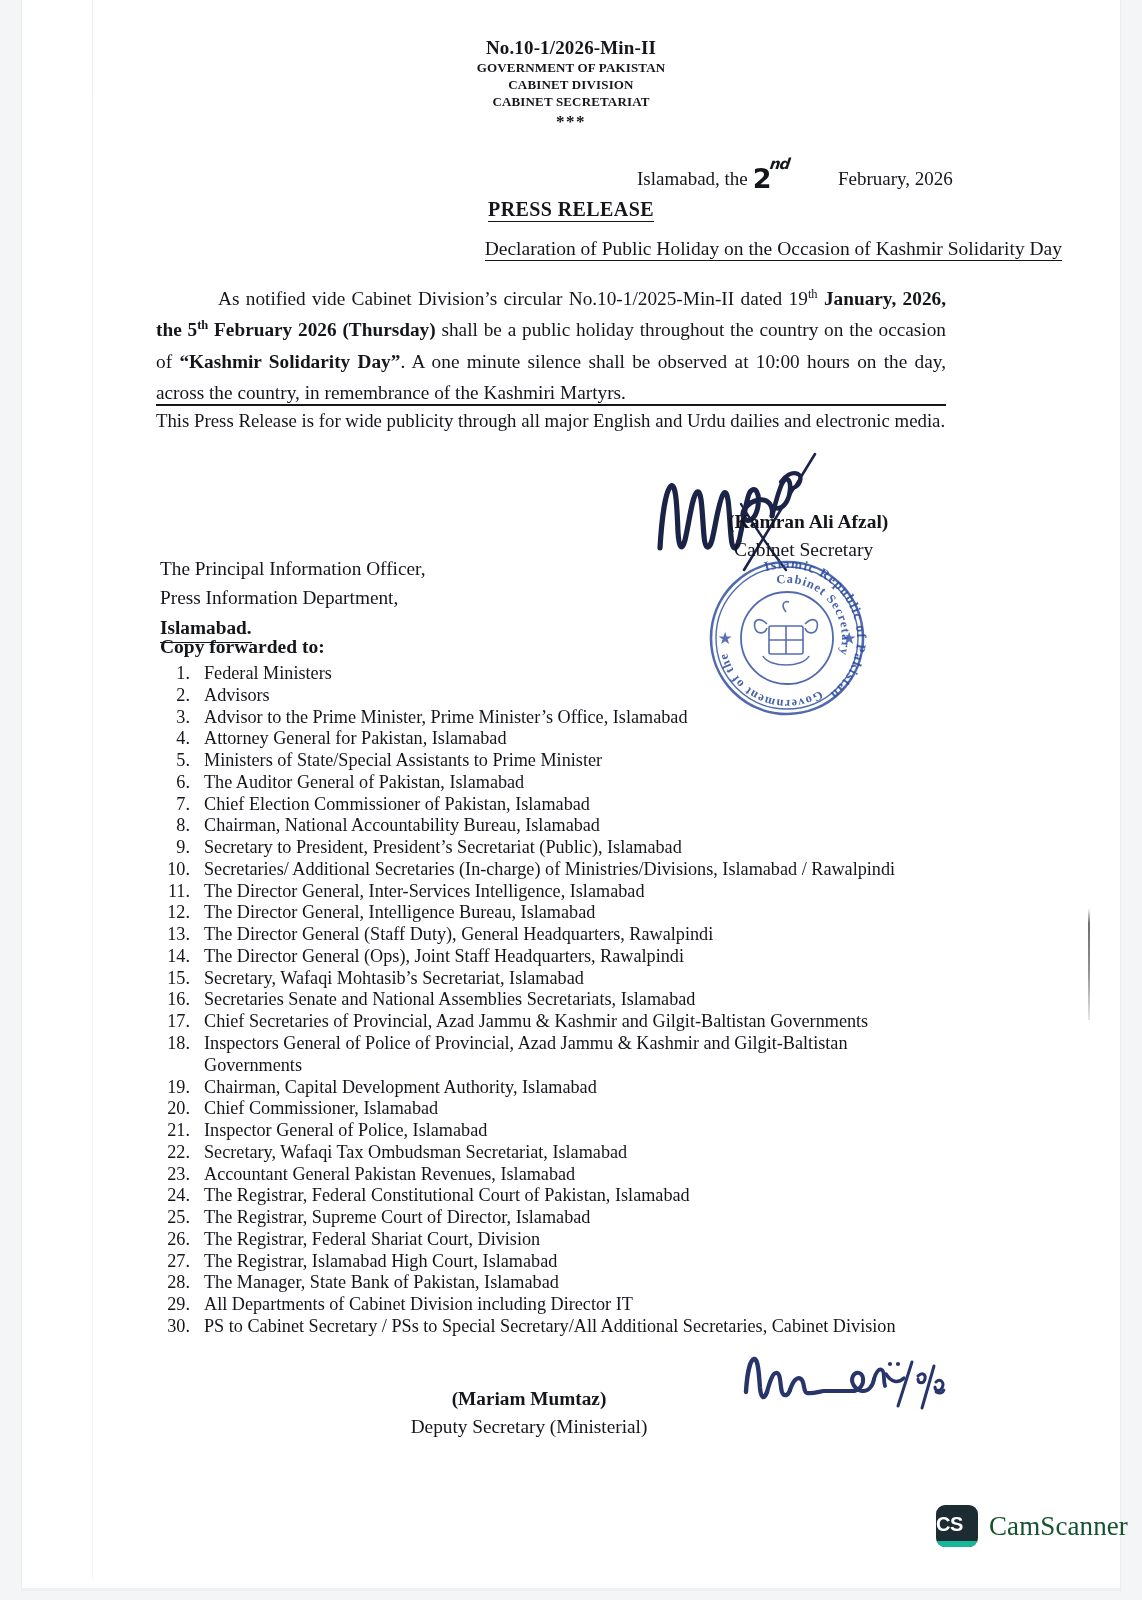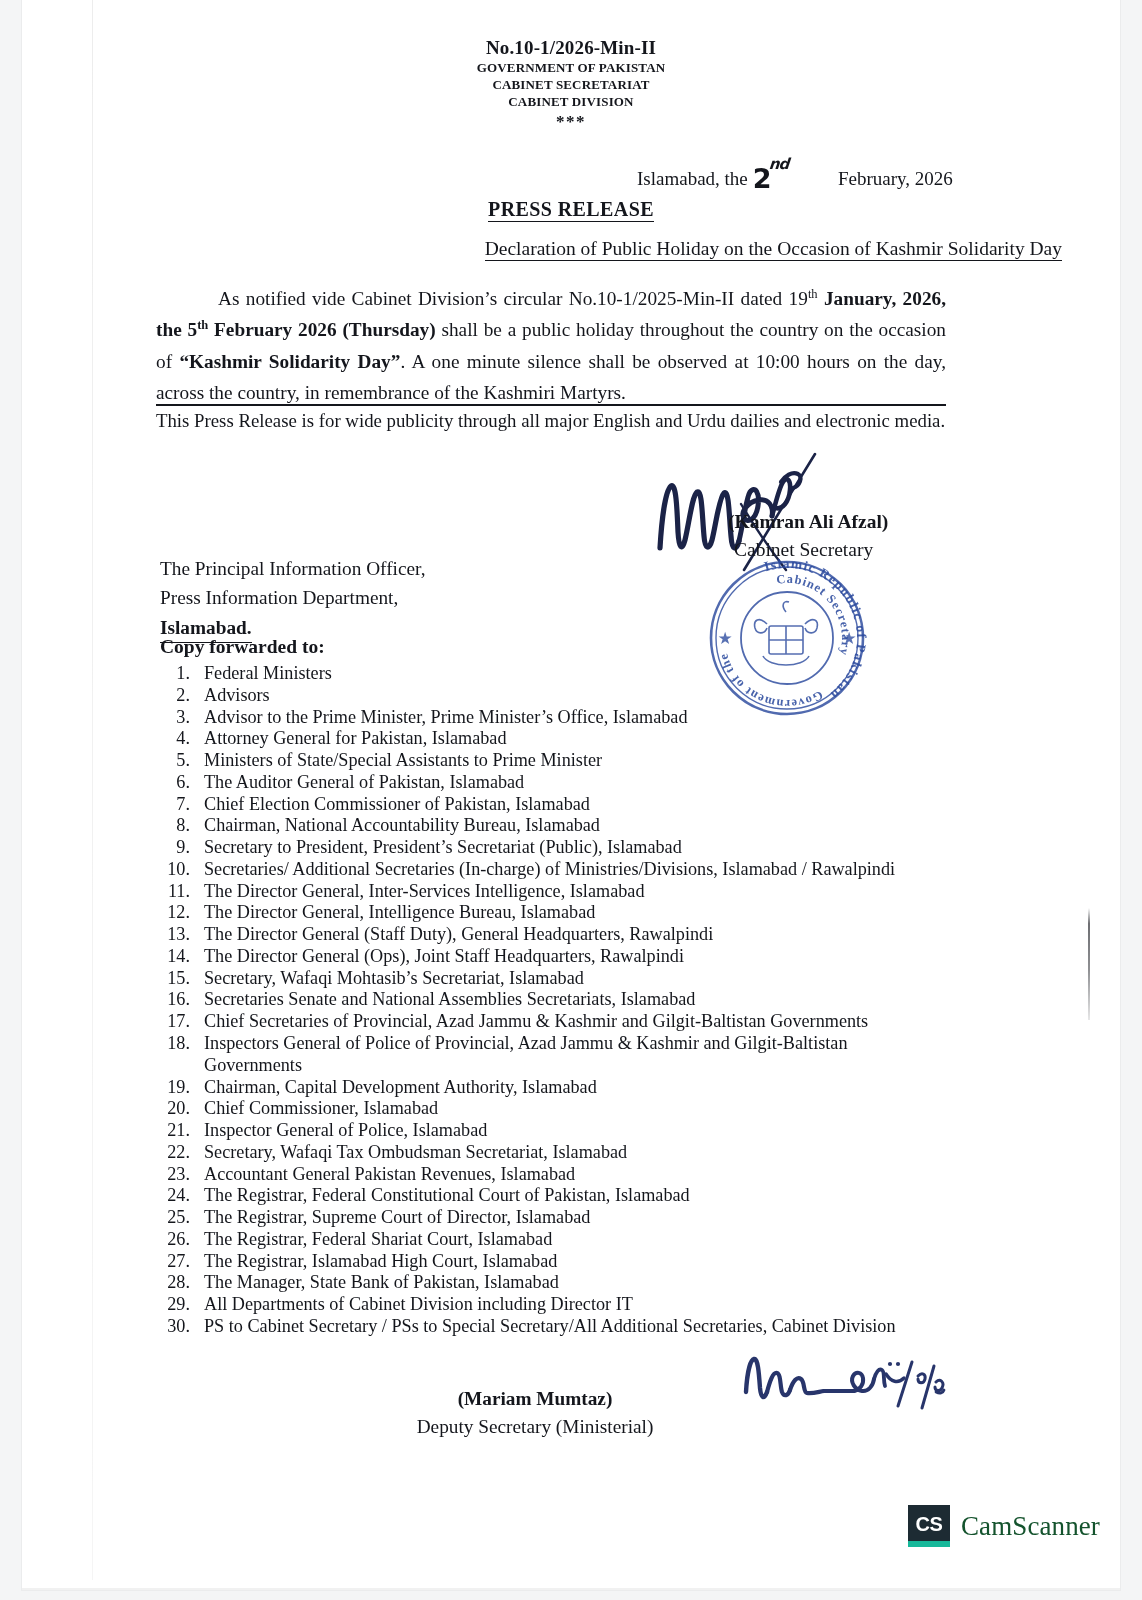--- a/index.html
+++ b/index.html
@@ -240,21 +240,21 @@
     flex: 0 0 44px;
     text-align: right;
     padding-right: 14px;
     box-sizing: border-box;
   }
   .copy-list .txt { flex: 1 1 auto; }
 
   
   .sig-block-2 {
     position: absolute;
-    left: 8px;
+    left: 2px;
     top: 1385px;
     width: 1132px;
     text-align: center;
     font-size: 19.3px;
     line-height: 1.45;
     padding-right: 78px;
     box-sizing: border-box;
   }
   .sig-name-2 { font-weight: bold; }
 
@@ -272,27 +272,27 @@
     position: absolute;
     left: 908px;
     top: 1505px;
     display: flex;
     align-items: center;
     gap: 11px;
   }
   .cs-badge {
     width: 42px;
     height: 42px;
-    border-radius: 0;
+    border-radius: 9px;
     background: #1d2b33;
     position: relative;
     overflow: hidden;
     display: flex;
     align-items: center;
-    justify-content: center;
+    margin-left: 28px;
   }
   .cs-badge::after {
     content: "";
     position: absolute;
     left: 0; right: 0; bottom: 0;
     height: 6px;
     background: #17b89a;
   }
   .cs-badge .cs-text {
     color: #ffffff;
@@ -316,22 +316,22 @@
   <div id="page-inner-edge"></div>
   <div id="scan-streak"></div>
 </div>
 <div id="page-bottom-edge"></div>
 
 <div class="doc">
 
   <div class="header-block">
     <div class="hdr-line hdr-ref">No.10-1/2026-Min-II</div>
     <div class="hdr-line">GOVERNMENT OF PAKISTAN</div>
+    <div class="hdr-line">CABINET DIVISION</div>
     <div class="hdr-line">CABINET SECRETARIAT</div>
-    <div class="hdr-line">CABINET DIVISION</div>
     <div class="hdr-stars">***</div>
   </div>
 
   <div class="dateline">
     <span>Islamabad, the</span><span class="hand-date"><span>2</span><sup>nd</sup></span><span class="date-tail">February, 2026</span>
   </div>
 
   <div class="press-release">
     <span>PRESS RELEASE</span>
   </div>
@@ -503,21 +503,21 @@
     <div class="li">
         <span class="num">24.</span>
         <span class="txt">The Registrar, Federal Constitutional Court of Pakistan, Islamabad</span>
       </div>
     <div class="li">
         <span class="num">25.</span>
         <span class="txt">The Registrar, Supreme Court of Director, Islamabad</span>
       </div>
     <div class="li">
         <span class="num">26.</span>
-        <span class="txt">The Registrar, Federal Shariat Court, Islamabad</span>
+        <span class="txt">The Registrar, Federal Shariat Court, Division</span>
       </div>
     <div class="li">
         <span class="num">27.</span>
         <span class="txt">The Registrar, Islamabad High Court, Islamabad</span>
       </div>
     <div class="li">
         <span class="num">28.</span>
         <span class="txt">The Manager, State Bank of Pakistan, Islamabad</span>
       </div>
     <div class="li">

